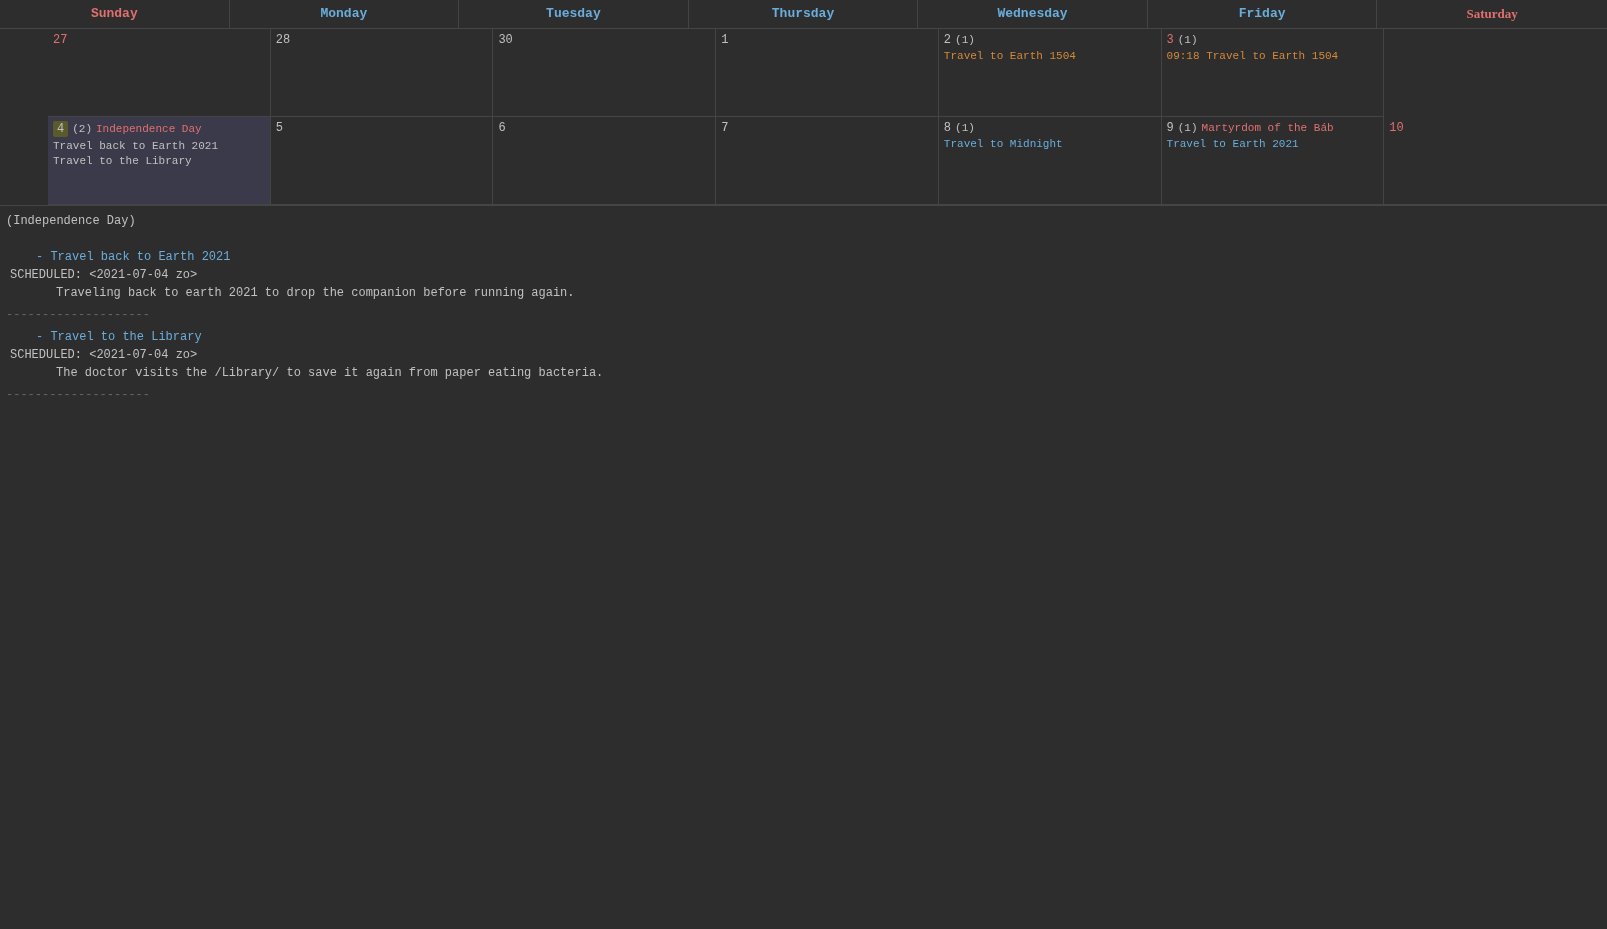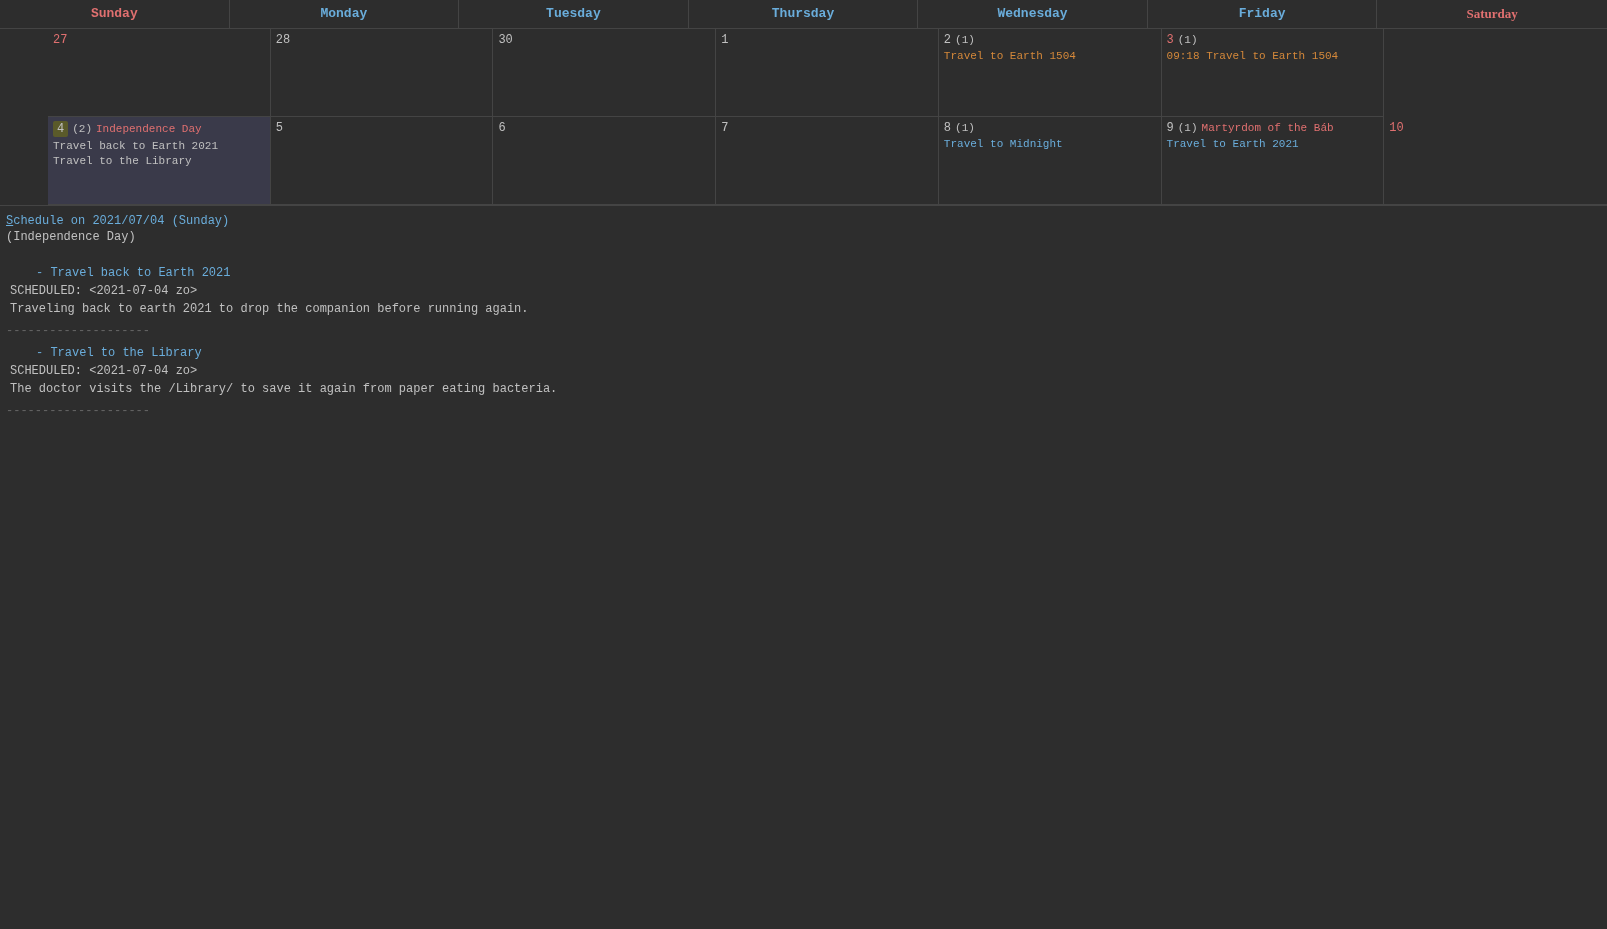--- a/index.html
+++ b/index.html
@@ -125,20 +125,21 @@
       color: #c0c0c0;
       font-size: 12px;
       padding-left: 4px;
       margin-top: 4px;
     }
     .schedule-entry-desc {
       color: #c0c0c0;
       font-size: 12px;
       padding-left: 4px;
       margin-top: 4px;
+      margin-left: 46px;
     }
     .schedule-divider {
       color: #666;
       font-size: 12px;
       margin: 8px 0;
     }
   </style>
 </head>
 <body>
 
@@ -244,21 +245,20 @@
   </div>
 
   <div class="calendar-cell">
     <div class="cell-date-line">
       <span class="cell-date-num saturday">10</span>
     </div>
   </div>
 </div>
 
 <div class="schedule-section">
-  <div class="schedule-title"><span style="text-decoration:underline;color:#6aaddb;">S</span><span style="color:#6aaddb;">chedule on 2021/07/04 (Sunday)</span></div>
   <div class="schedule-subtitle">(Independence Day)</div>
 
   <div class="schedule-entry">
     <div class="schedule-entry-title">- Travel back to Earth 2021</div>
     <div class="schedule-entry-scheduled">SCHEDULED: &lt;2021-07-04 zo&gt;</div>
     <div class="schedule-entry-desc">Traveling back to earth 2021 to drop the companion before running again.</div>
   </div>
 
   <div class="schedule-divider">--------------------</div>
 

